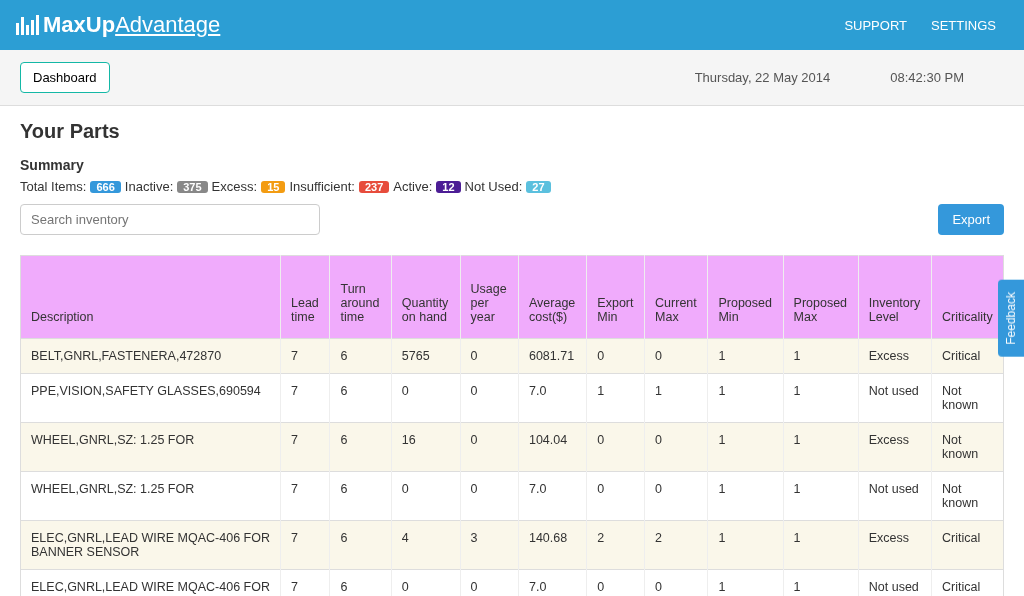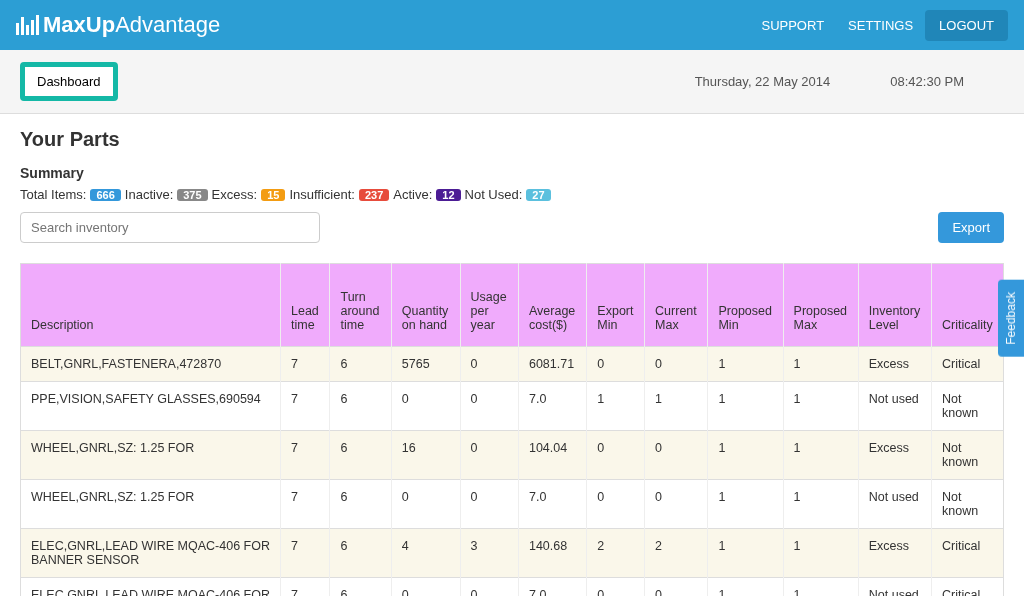--- a/index.html
+++ b/index.html
@@ -8,27 +8,27 @@
     .topbar { background: #2c9ed4; height: 50px; display: flex; align-items: center; padding: 0 16px; color: white; }
     .brand { font-size: 22px; font-weight: 300; display: flex; align-items: center; }
     .brand .bars { display: flex; align-items: flex-end; gap: 2px; margin-right: 4px; height: 20px; }
     .brand .bars span { display: block; width: 3px; background: white; }
     .brand .bars span:nth-child(1) { height: 12px; }
     .brand .bars span:nth-child(2) { height: 18px; }
     .brand .bars span:nth-child(3) { height: 10px; }
     .brand .bars span:nth-child(4) { height: 15px; }
     .brand .bars span:nth-child(5) { height: 20px; }
     .brand strong { font-weight: 700; }
-    .brand .light { font-weight: 300; }
+    .brand .light { font-weight: 300; text-decoration: underline; }
     .topbar .spacer { flex: 1; }
     .topbar .navlink { color: white; font-size: 13px; padding: 0 12px; cursor: pointer; }
     .topbar .logout { background: #2086b8; padding: 8px 14px; border-radius: 4px; font-size: 13px; cursor: pointer; }
 
     .subbar { background: #f5f5f5; border-bottom: 1px solid #ddd; padding: 12px 20px; display: flex; align-items: center; }
-    .btn-default { background: #fff; border: 5px solid #14b8a6; border-radius: 4px; padding: 7px 12px; font-size: 13px; cursor: pointer; }
+    .btn-default { background: #fff; border: 1px solid #14b8a6; border-radius: 4px; padding: 7px 12px; font-size: 13px; cursor: pointer; }
     .subbar .spacer { flex: 1; }
     .subbar .date { color: #555; font-size: 13px; margin-right: 60px; }
     .subbar .time { color: #555; font-size: 13px; margin-right: 40px; }
 
     .content { padding: 14px 20px; }
     h2 { font-size: 20px; font-weight: 600; color: #333; margin-bottom: 14px; }
     .summary-label { font-size: 14px; font-weight: 700; margin-bottom: 6px; }
     .summary-line { font-size: 13px; display: flex; align-items: center; gap: 4px; flex-wrap: wrap; margin-bottom: 10px; }
     .badge { display: inline-block; padding: 0 6px; border-radius: 3px; color: white; font-size: 11px; font-weight: 700; }
     .badge-blue { background: #3498db; }
@@ -63,21 +63,20 @@
         <span></span>
         <span></span>
         <span></span>
     </span>
     <strong>MaxUp</strong>
       <span class="light">Advantage</span>
   </div>
   <div class="spacer"></div>
   <div class="navlink">SUPPORT</div>
   <div class="navlink">SETTINGS</div>
-  <div class="logout">LOGOUT</div>
 </div>
 
 <div class="subbar">
   <button class="btn-default">Dashboard</button>
   <div class="spacer"></div>
   <div class="date">Thursday, 22 May 2014</div>
   <div class="time">08:42:30 PM</div>
 </div>
 
 <div class="content">

